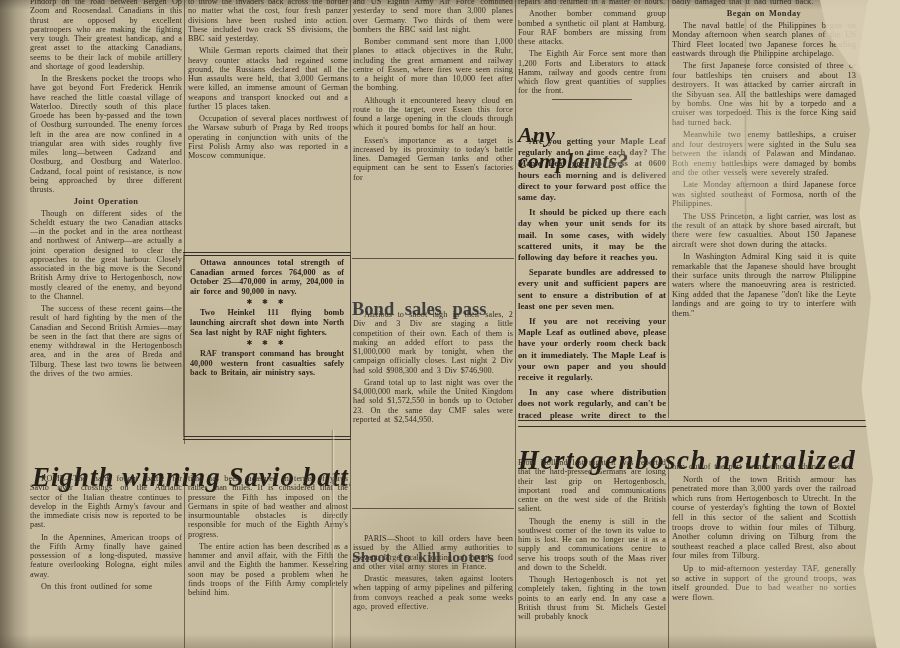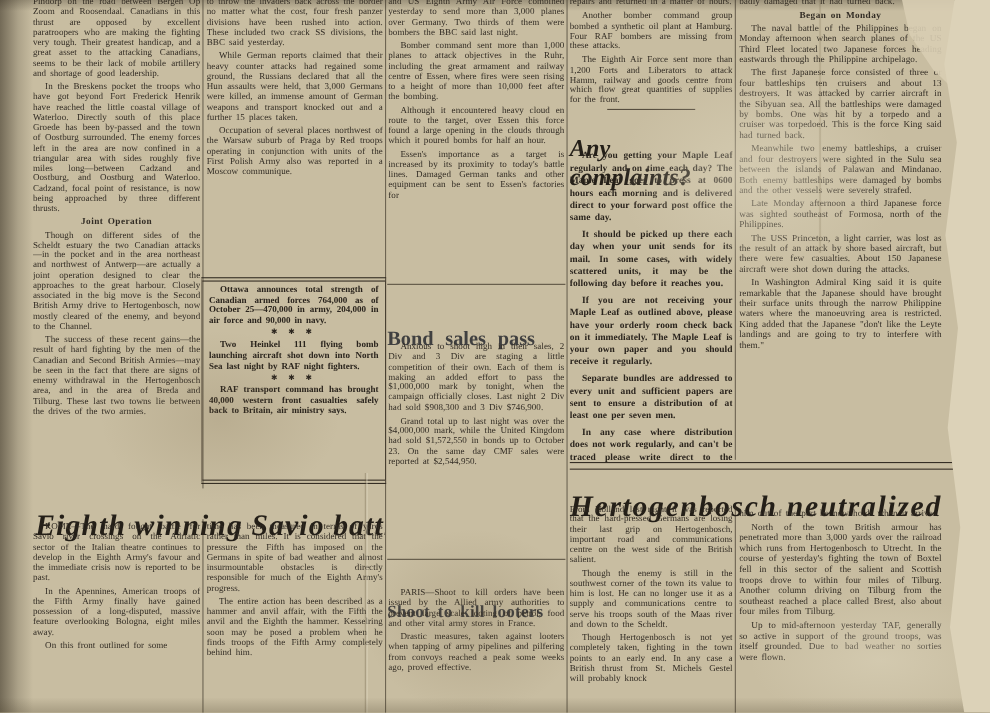--- a/index.html
+++ b/index.html
@@ -122,22 +122,22 @@
     <p class="cont">repairs and returned in a matter of hours.</p>
     <p>Another bomber command group bombed a synthetic oil plant at Hamburg. Four RAF bombers are missing from these attacks.</p>
     <p>The Eighth Air Force sent more than 1,200 Forts and Liberators to attack Hamm, railway and goods centre from which flow great quantities of supplies for the front.</p>
   </section>
 
   <div class="mini-rule" style="left:552px;top:99px;width:80px"></div>
   <h2 id="complaints-title">Any complaints?</h2>
   <section class="col" id="col-complaints" style="left:518px;top:136px;width:148px;height:286px">
     <p>Are you getting your Maple Leaf regularly and on time each day? The Maple Leaf goes to press at 0600 hours each morning and is delivered direct to your forward post office the same day.</p>
     <p>It should be picked up there each day when your unit sends for its mail. In some cases, with widely scattered units, it may be the following day before it reaches you.</p>
+    <p>Separate bundles are addressed to every unit and sufficient papers are sent to ensure a distribution of at least one per seven men.</p>
     <p>If you are not receiving your Maple Leaf as outlined above, please have your orderly room check back on it immediately. The Maple Leaf is your own paper and you should receive it regularly.</p>
-    <p>Separate bundles are addressed to every unit and sufficient papers are sent to ensure a distribution of at least one per seven men.</p>
     <p>In any case where distribution does not work regularly, and can't be traced please write direct to the Circulation Office, The Maple Leaf, Canadian Army Overseas.</p>
   </section>
 
   <section class="col" id="col-5" style="left:672px;top:-3px;width:184px;height:428px;font-size:8.4px;line-height:9.4px">
     <p class="cont">badly damaged that it had turned back.</p>
     <div class="subhead">Began on Monday</div>
     <p>The naval battle of the Philippines began on Monday afternoon when search planes of the US Third Fleet located two Japanese forces heading eastwards through the Philippine archipelago.</p>
     <p>The first Japanese force consisted of three or four battleships ten cruisers and about 13 destroyers. It was attacked by carrier aircraft in the Sibyuan sea. All the battleships were damaged by bombs. One was hit by a torpedo and a cruiser was torpedoed. This is the force King said had turned back.</p>
     <p>Meanwhile two enemy battleships, a cruiser and four destroyers were sighted in the Sulu sea between the islands of Palawan and Mindanao. Both enemy battleships were damaged by bombs and the other vessels were severely strafed.</p>
     <p>Late Monday afternoon a third Japanese force was sighted southeast of Formosa, north of the Philippines.</p>

